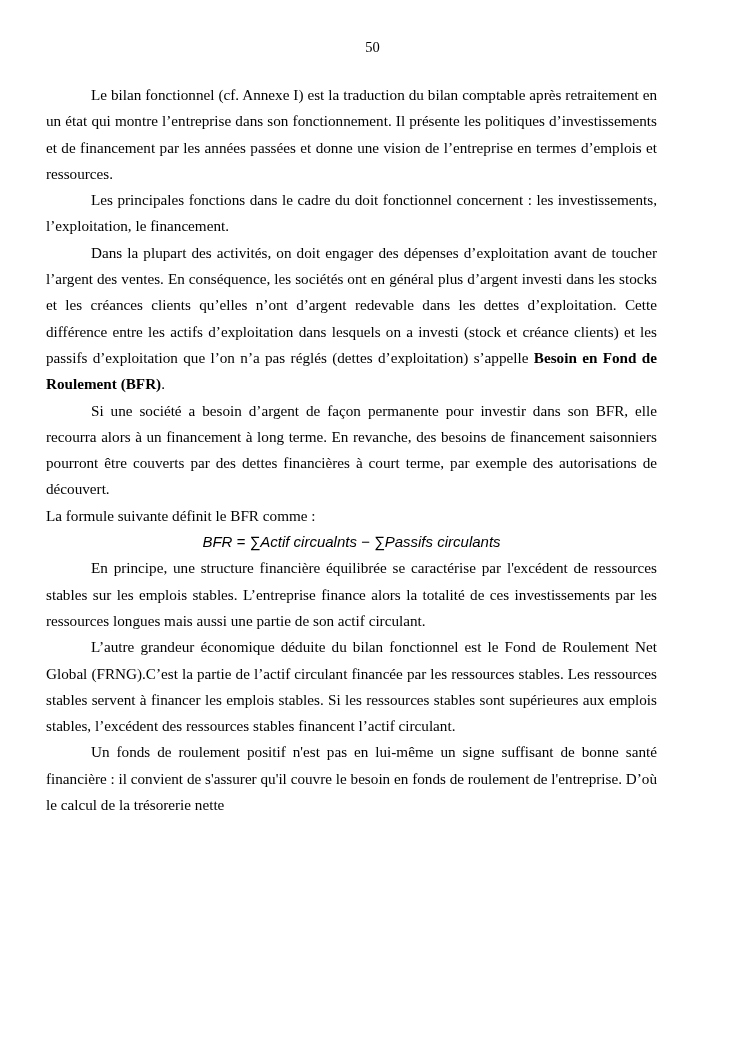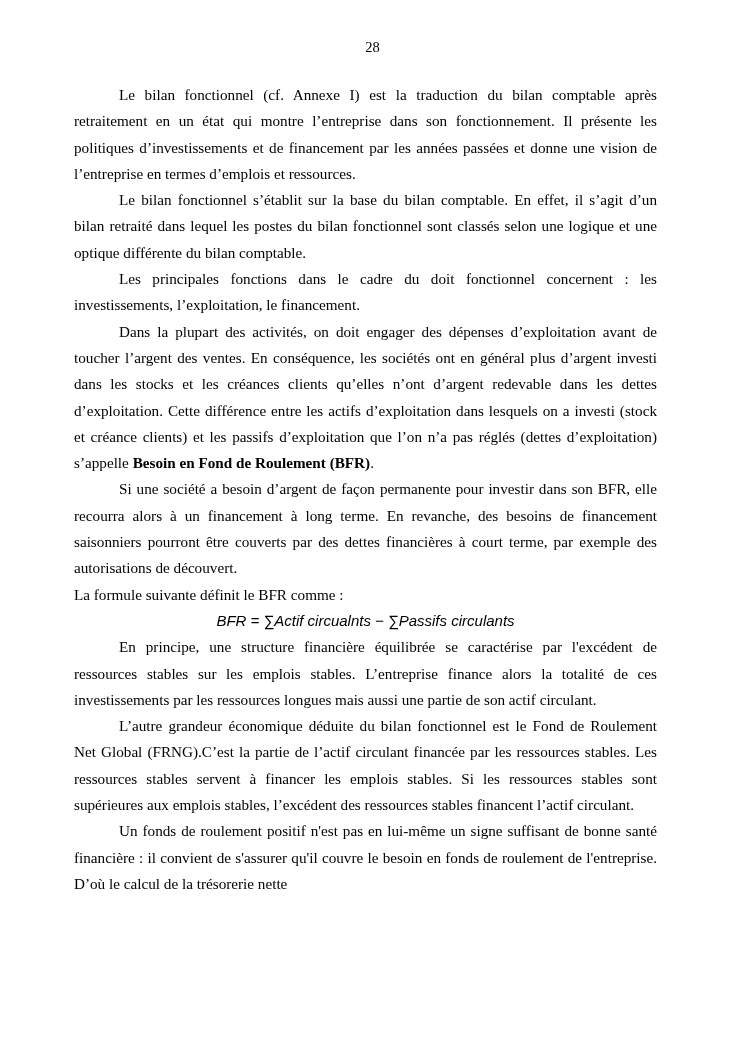--- a/index.html
+++ b/index.html
@@ -17,21 +17,21 @@
     font-family: "Liberation Serif", serif;
     overflow: hidden;
   }
   .page-number {
     text-align: center;
     padding-top: 38px;
     font-size: 14.5px;
     line-height: 18px;
   }
   .content {
-    margin: 26px 88px 0 74px;
+    margin: 26px 88px 0 46px;
     font-size: 15.2px;
     line-height: 26.3px;
     text-align: justify;
   }
   p.para {
     text-indent: 45px;
     margin: 0;
   }
   p.no-indent {
     text-indent: 0;
@@ -45,27 +45,26 @@
     font-size: 15px;
     margin: 0;
   }
   strong { font-weight: bold; }
 </style>
 </head>
 <body>
 
 <div class="page">
 
-  <div class="page-number">28</div>
+  <div class="page-number">50</div>
 
   <div class="content">
 
     <p class="para">Le bilan fonctionnel (cf. Annexe I) est la traduction du bilan comptable après retraitement en un état qui montre l’entreprise dans son fonctionnement. Il présente les politiques d’investissements et de financement par les années passées et donne une vision de l’entreprise en termes d’emplois et ressources.</p>
 
-    <p class="para">Le bilan fonctionnel s’établit sur la base du bilan comptable. En effet, il s’agit d’un bilan retraité dans lequel les postes du bilan fonctionnel sont classés selon une logique et une optique différente du bilan comptable.</p>
 
     <p class="para">Les principales fonctions dans le cadre du doit fonctionnel concernent : les investissements, l’exploitation, le financement.</p>
 
     <p class="para"><span>Dans la plupart des activités, on doit engager des dépenses d’exploitation avant de toucher l’argent des ventes. En conséquence, les sociétés ont en général plus d’argent investi dans les stocks et les créances clients qu’elles n’ont d’argent redevable dans les dettes d’exploitation. Cette différence entre les actifs d’exploitation dans lesquels on a investi (stock et créance clients) et les passifs d’exploitation que l’on n’a pas réglés (dettes d’exploitation) s’appelle </span><strong>Besoin en Fond de Roulement (BFR)</strong><span>.</span></p>
 
     <p class="para">Si une société a besoin d’argent de façon permanente pour investir dans son BFR, elle recourra alors à un financement à long terme. En revanche, des besoins de financement saisonniers pourront être couverts par des dettes financières à court terme, par exemple des autorisations de découvert.</p>
 
     <p class="no-indent">La formule suivante définit le BFR comme :</p>
 
     <p class="formula">BFR = ∑Actif circualnts − ∑Passifs circulants</p>

